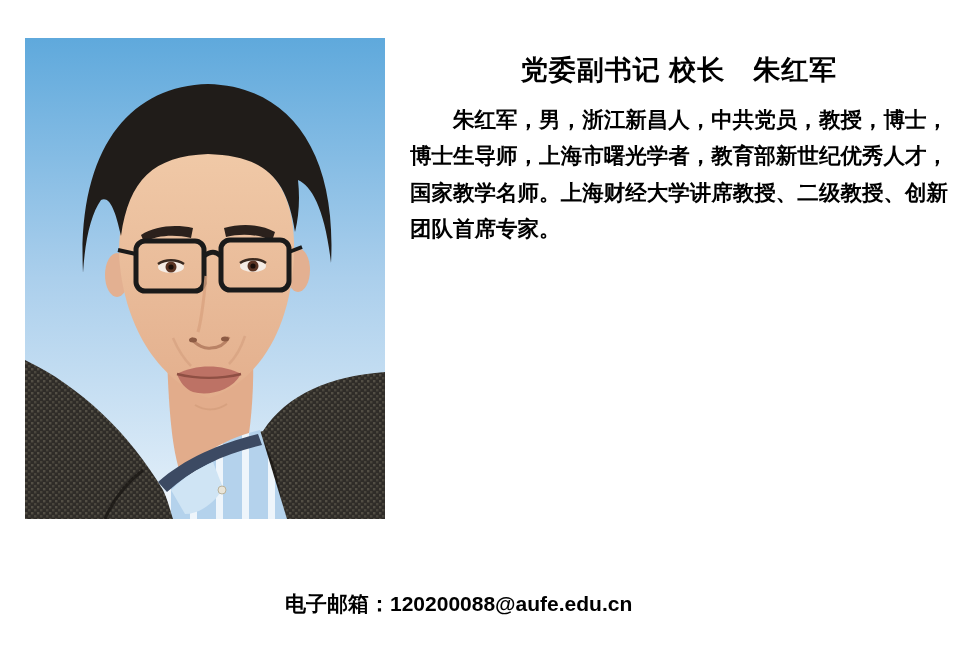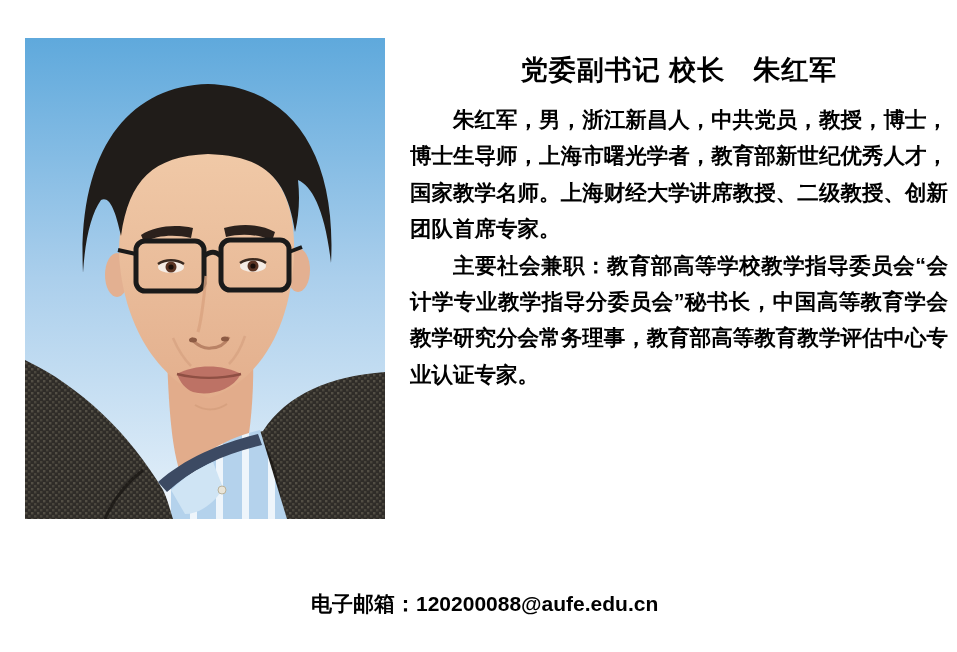--- a/index.html
+++ b/index.html
@@ -13,21 +13,21 @@
     position:absolute;left:408px;top:52px;width:542px;text-align:center;
     font-size:27px;font-weight:bold;letter-spacing:1px;white-space:pre;
   }
   .bio{
     position:absolute;left:410px;top:102px;width:538px;
     font-size:21.5px;line-height:36.4px;font-weight:bold;text-align:justify;
     text-justify:inter-character;
   }
   .bio p{margin:0;text-indent:2em;}
   .email{
-    position:absolute;left:311px;top:590px;font-size:21px;font-weight:bold;
+    position:absolute;left:285px;top:590px;font-size:21px;font-weight:bold;
     white-space:nowrap;
   }
   .email .addr{font-family:"Liberation Sans","DejaVu Sans",sans-serif;}
 </style>
 </head>
 <body>
 
 <div class="page">
 
   <div class="photo" title="朱红军同志照片">
@@ -108,20 +108,19 @@
       <path d="M152,336 C170,326 198,326 216,336 C206,354 182,358 168,354 C160,351 155,344 152,336 Z" fill="#bd7265"></path>
       <path d="M152,336 C172,341 196,341 216,336" stroke="#8e4f43" stroke-width="2.5" fill="none"></path>
       <path d="M170,367 C180,373 192,373 202,366" stroke="#d09a78" stroke-width="2" fill="none" opacity="0.6"></path>
     </svg>
   </div>
 
   <div class="title">党委副书记 校长　朱红军</div>
 
   <div class="bio">
     <p>朱红军，男，浙江新昌人，中共党员，教授，博士，博士生导师，上海市曙光学者，教育部新世纪优秀人才，国家教学名师。上海财经大学讲席教授、二级教授、创新团队首席专家。</p>
-    <p>主要社会兼职：教育部高等学校教学指导委员会“会计学专业教学指导分委员会”秘书长，中国高等教育学会教学研究分会常务理事，教育部高等教育教学评估中心专业认证专家。</p>
   </div>
 
   <div class="email">
     <span>电子邮箱：</span><span class="addr">120200088@aufe.edu.cn</span>
   </div>
 
 </div>
 
 </body></html>

